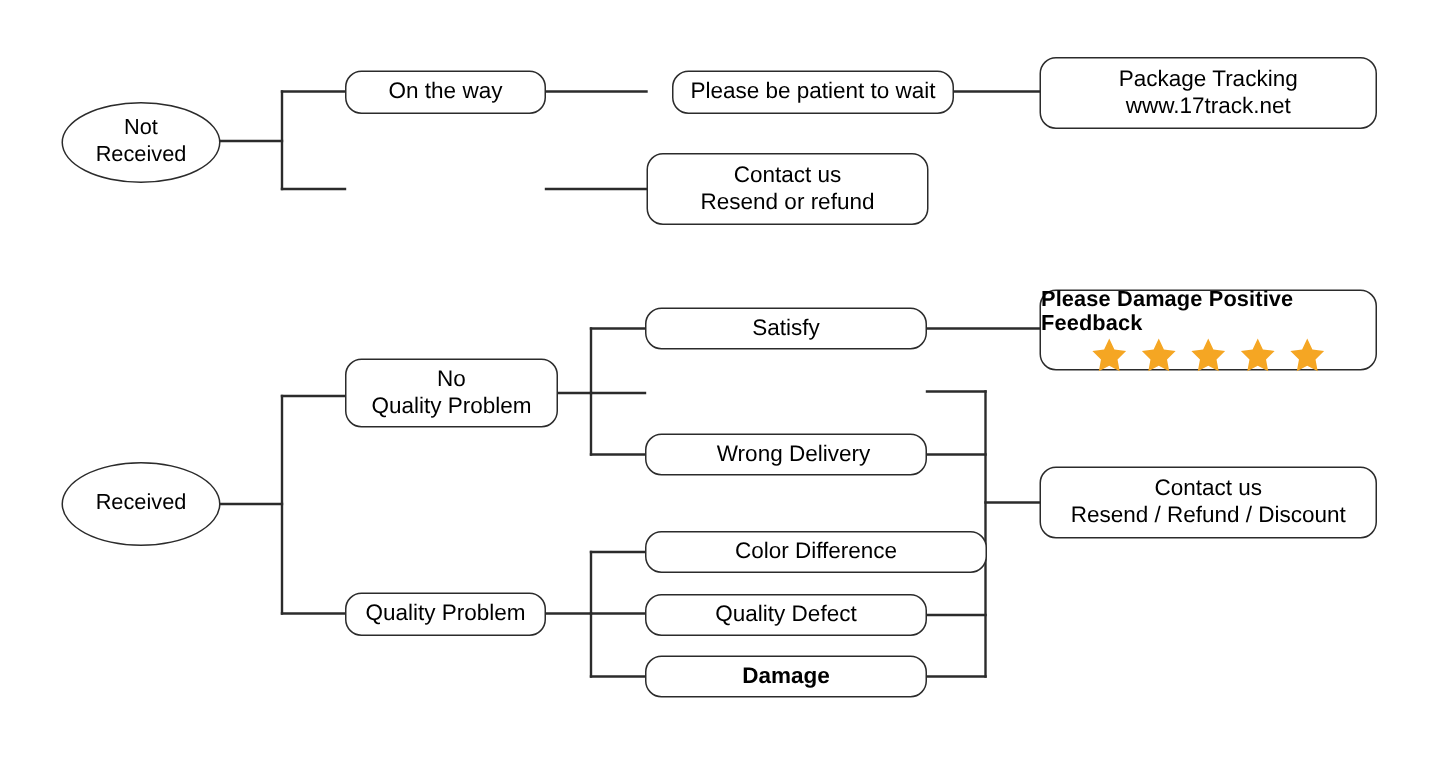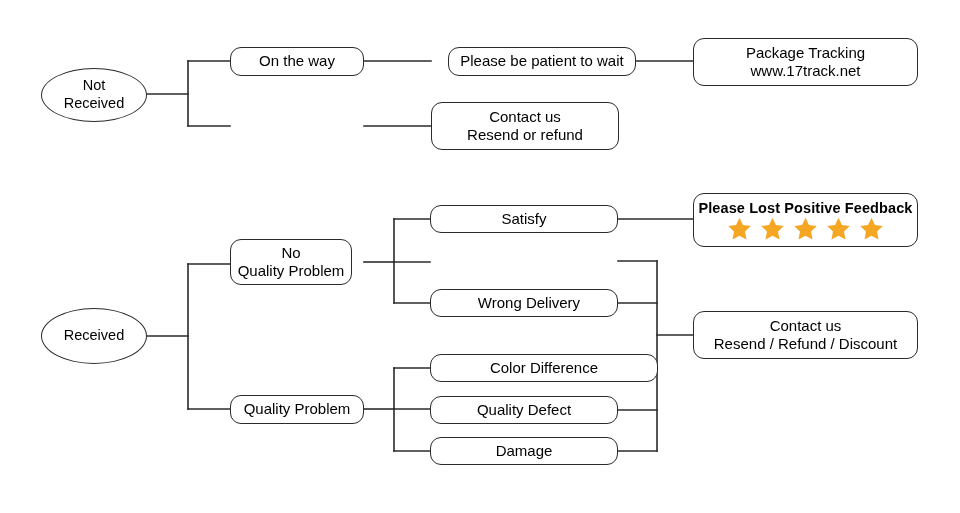--- a/index.html
+++ b/index.html
@@ -134,38 +134,38 @@
 
   <div class="node pill" style="left:693px; top:38px; width:225px; height:48px;">Package Tracking
 www.17track.net</div>
 
 
   <div class="node pill" style="left:431px; top:102px; width:188px; height:48px;">Contact us
 Resend or refund</div>
 
   <div class="node ellipse" style="left:41px; top:308px; width:106px; height:56px;">Received</div>
 
-  <div class="node pill" style="left:230px; top:239px; width:122px; height:46px;">No
+  <div class="node pill" style="left:230px; top:239px; width:142px; height:46px;">No
 Quality Problem</div>
 
   <div class="node pill" style="left:230px; top:395px; width:134px; height:29px;">Quality Problem</div>
 
   <div class="node pill" style="left:430px; top:205px; width:188px; height:28px;">Satisfy</div>
 
 
   <div class="node pill" style="left:430px; top:289px; width:188px; height:28px;padding-left:10px;">Wrong Delivery</div>
 
   <div class="node pill" style="left:430px; top:354px; width:228px; height:28px;">Color Difference</div>
 
   <div class="node pill" style="left:430px; top:396px; width:188px; height:28px;">Quality Defect</div>
 
-  <div class="node pill" style="left:430px; top:437px; width:188px; height:28px;">Damage</div>
+  <div class="node pill" style="left:430px; top:437px; width:188px; height:28px;font-weight:bold;">Damage</div>
 
   <div class="fb-box" style="left:693px; top:193px; width:225px; height:54px;">
-    <div class="fb-title">Please Lost Positive Feedback</div>
+    <div class="fb-title">Please Damage Positive Feedback</div>
     <div class="fb-stars" id="star-row">
         <svg class="star" width="25" height="24" viewBox="0 0 24 23">
           <path d="M12 0.6 L15.3 7.6 L22.8 8.6 L17.3 14.0 L18.7 21.6 L12 18.0 L5.3 21.6 L6.7 14.0 L1.2 8.6 L8.7 7.6 Z" fill="#F5A623"></path>
         </svg>
         <svg class="star" width="25" height="24" viewBox="0 0 24 23">
           <path d="M12 0.6 L15.3 7.6 L22.8 8.6 L17.3 14.0 L18.7 21.6 L12 18.0 L5.3 21.6 L6.7 14.0 L1.2 8.6 L8.7 7.6 Z" fill="#F5A623"></path>
         </svg>
         <svg class="star" width="25" height="24" viewBox="0 0 24 23">
           <path d="M12 0.6 L15.3 7.6 L22.8 8.6 L17.3 14.0 L18.7 21.6 L12 18.0 L5.3 21.6 L6.7 14.0 L1.2 8.6 L8.7 7.6 Z" fill="#F5A623"></path>
         </svg>

